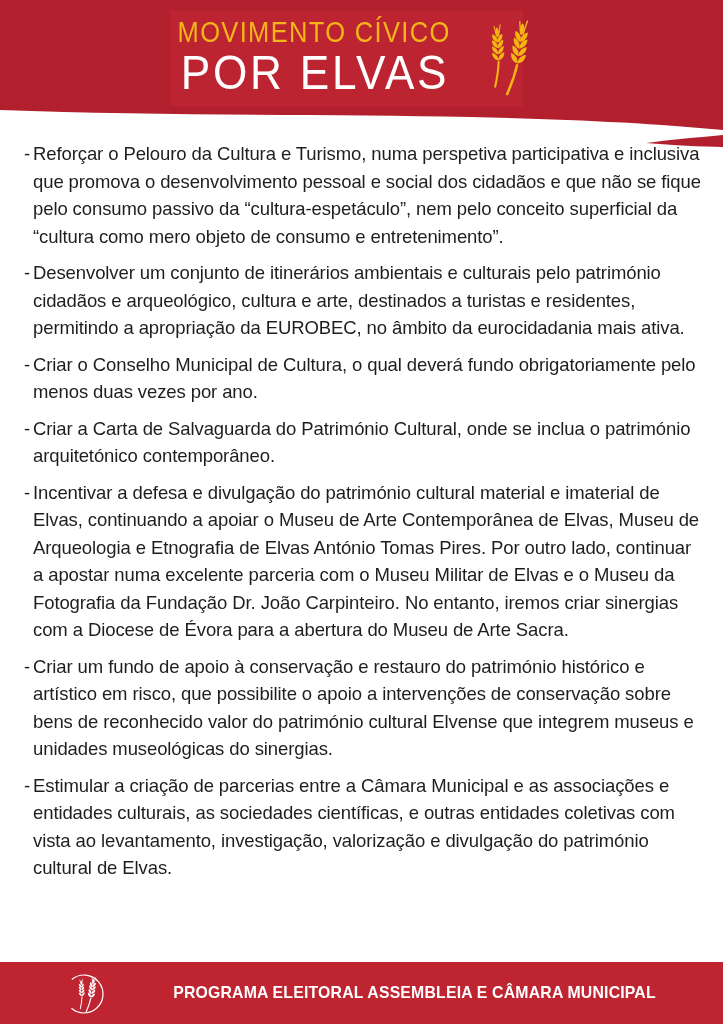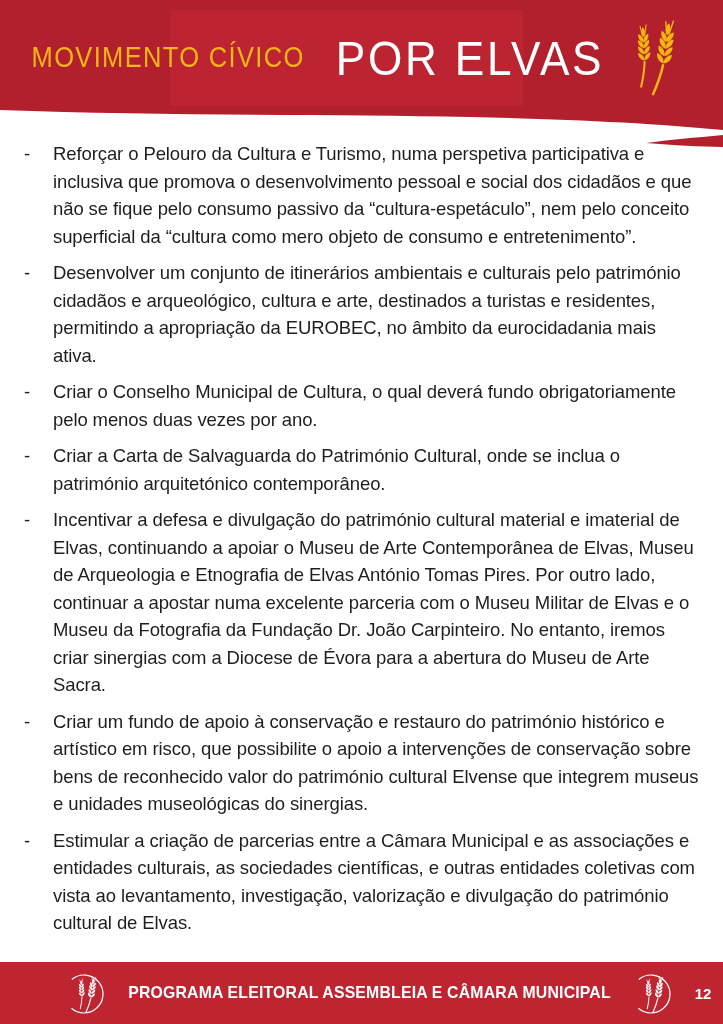--- a/index.html
+++ b/index.html
@@ -12,45 +12,46 @@
     font-family:"Liberation Sans",sans-serif;
   }
   
   .header-wave{position:absolute;top:0;left:0;display:block;}
   .logo-box{
     position:absolute;top:10px;left:170px;width:353px;height:96px;
     background:#bd2431;
     display:flex;align-items:center;justify-content:center;gap:10px;
     z-index:2;
   }
-  .logo-text{display:flex;align-items:center;}
+  .logo-text{display:flex;flex-direction:column;align-items:center;}
   .logo-line1{
     color:#f3b517;font-size:29px;font-weight:400;letter-spacing:1.5px;
     transform:scaleX(.88);white-space:nowrap;line-height:1;
   }
   .logo-line2{
     color:#ffffff;font-size:48px;font-weight:400;letter-spacing:3px;
     transform:scaleX(.92);white-space:nowrap;line-height:1.02;margin-top:2px;
   }
   .wheat-gold{color:#f2b511;flex:0 0 auto;margin-top:-4px;}
   
   .content{
     position:absolute;top:140px;left:24px;width:677px;
     color:#1e1e1e;font-size:18.5px;line-height:27.5px;letter-spacing:-0.1px;
   }
   .bullet-list{list-style:none;margin:0;padding:0;}
   .bullet-list li{display:flex;margin:0 0 9px 0;}
   .bullet-marker{flex:0 0 9px;}
-  .bullet-text{flex:1;margin-left:20px;}
+  .bullet-text{flex:1;}
   
   .footer{
     position:absolute;left:0;bottom:0;width:723px;height:62px;
     background:#bf2431;
     display:flex;align-items:center;
     color:#ffffff;
+    gap:45px;
   }
   .emblem{color:#ffffff;flex:0 0 auto;}
   .emblem-left{margin-left:62px;}
   .footer-title{
     flex:1;text-align:center;
     font-weight:700;font-size:17px;letter-spacing:0.2px;
     transform:scaleX(.93);white-space:nowrap;
   }
   .page-number{
     flex:0 0 52px;text-align:center;font-weight:700;font-size:15px;

